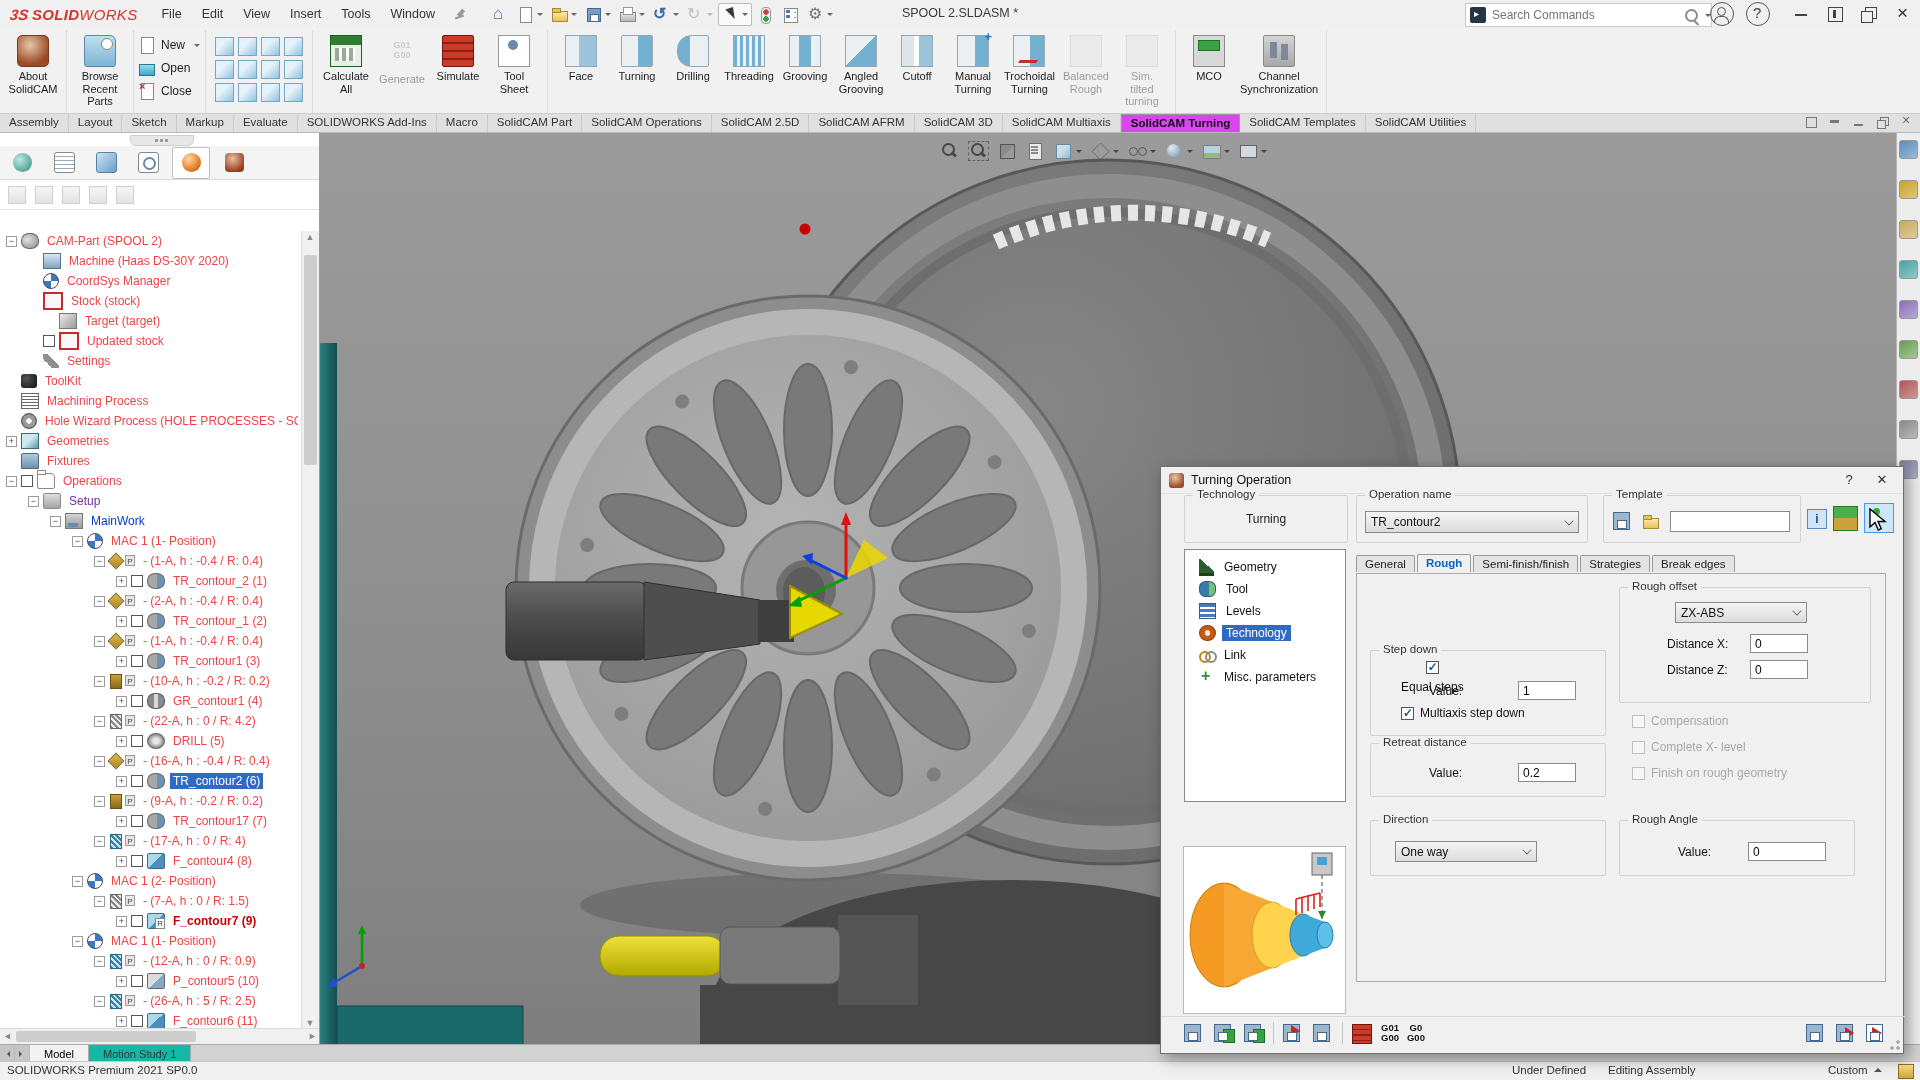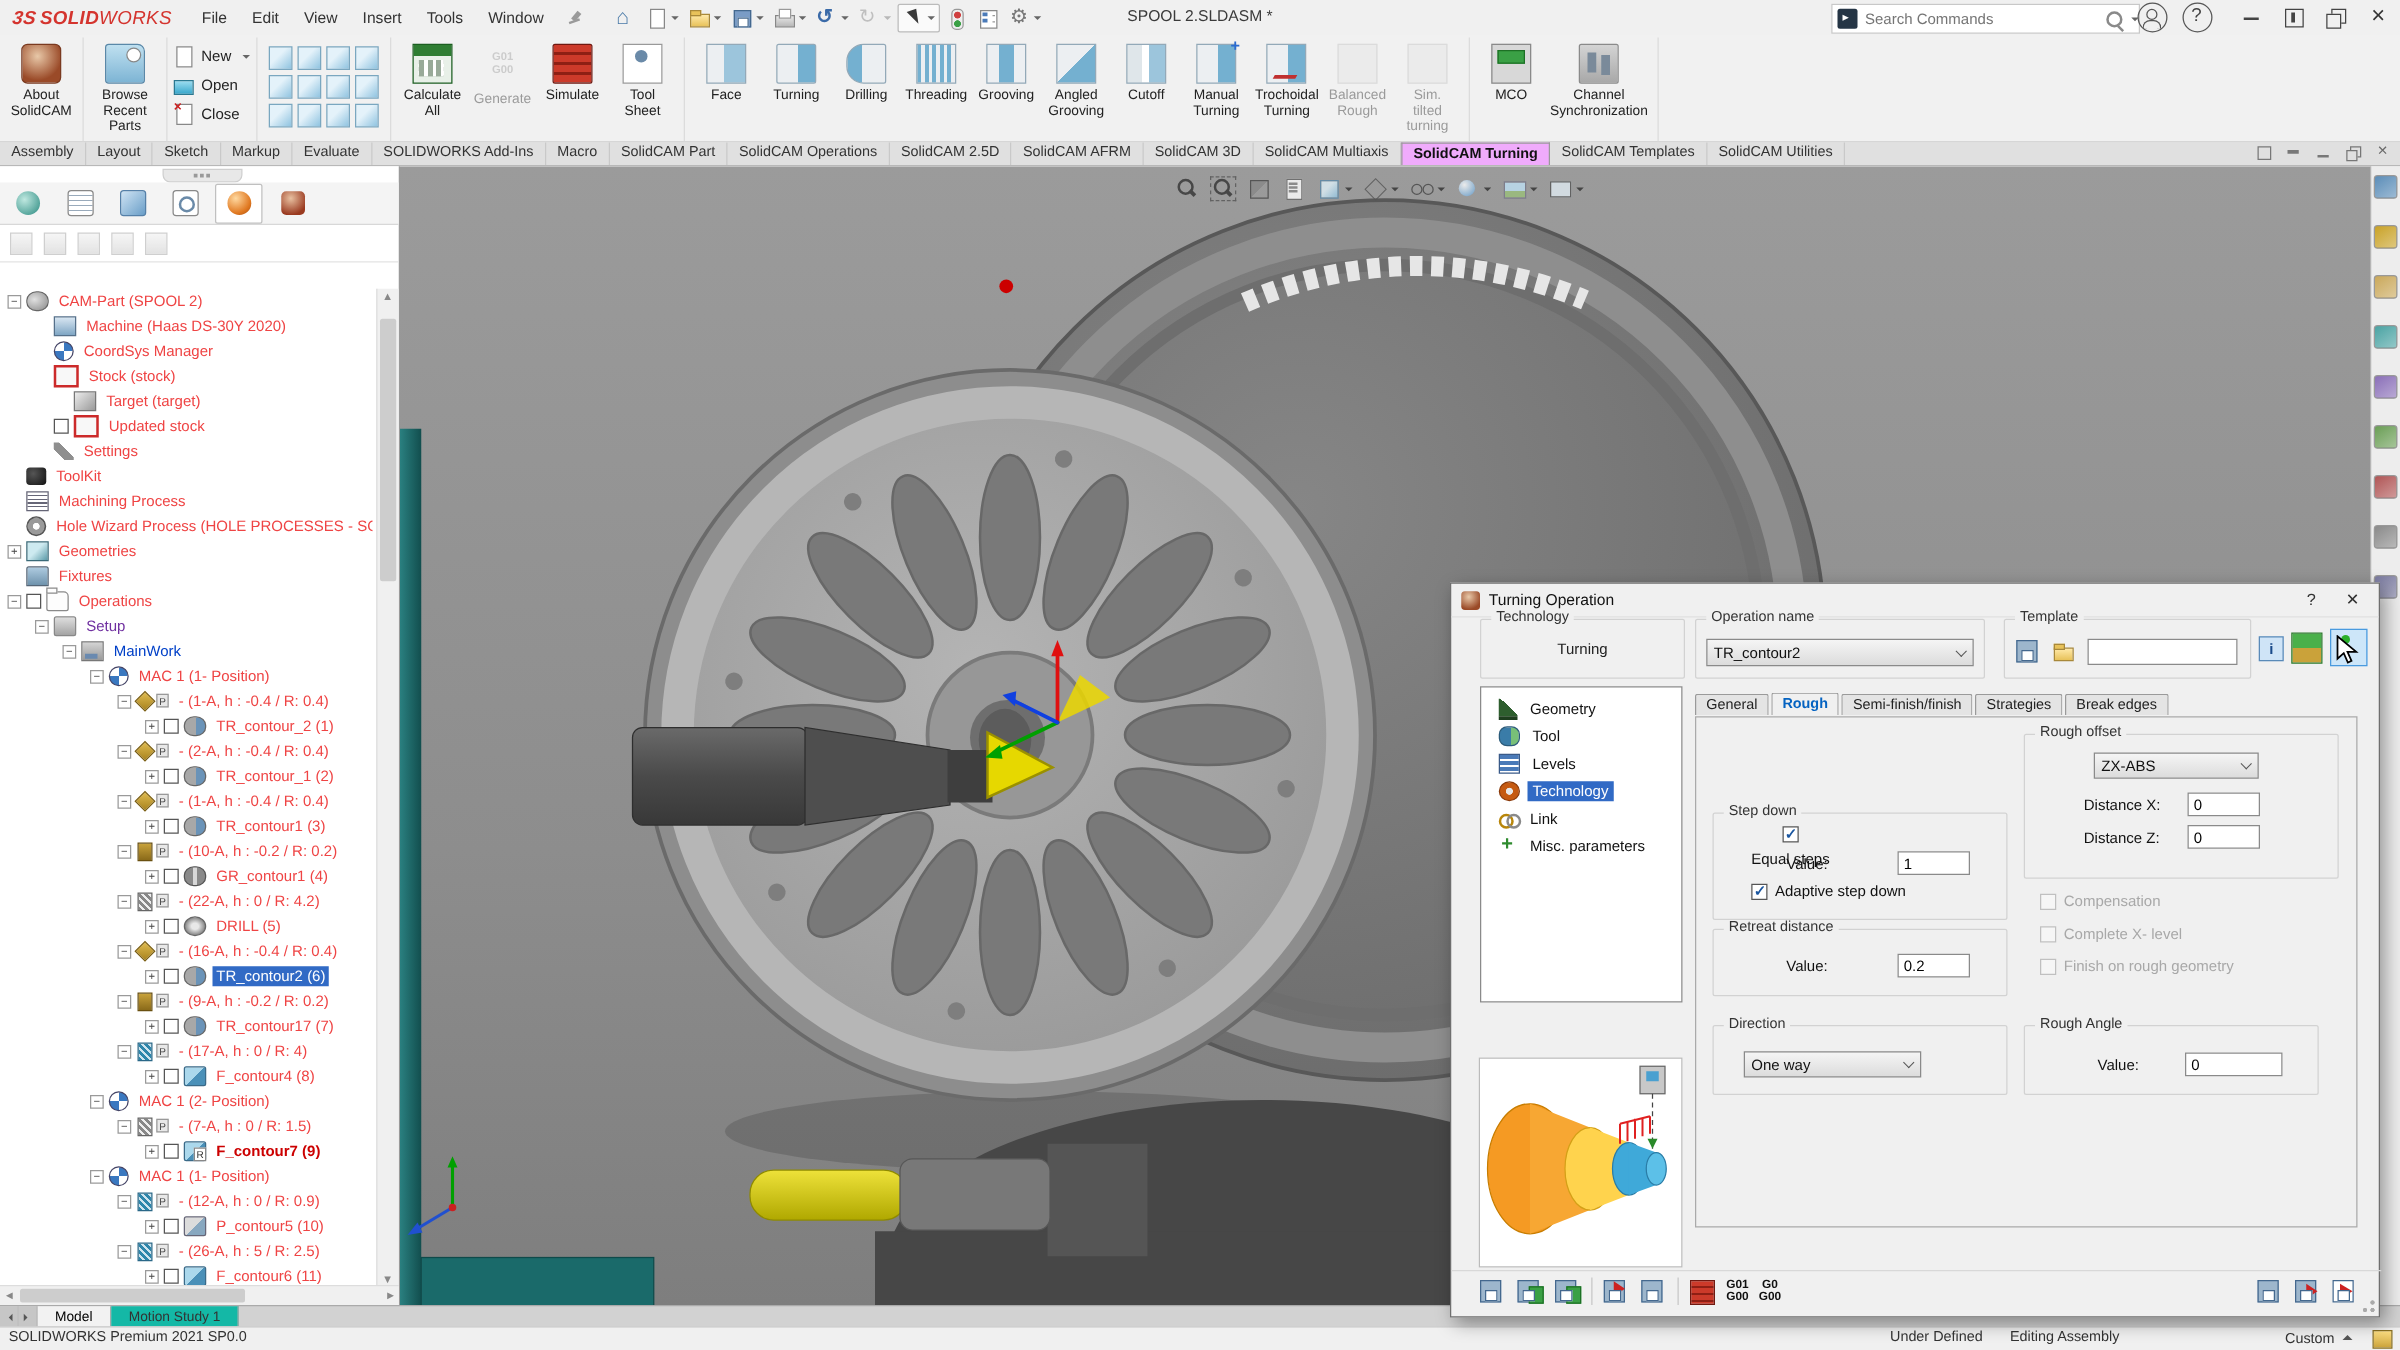--- a/index.html
+++ b/index.html
@@ -102,21 +102,21 @@
   .si-new::before{content:"";position:absolute;left:2px;top:0;width:11px;height:15px;background:#fff;border:1px solid #888;}
   .si-open::before{content:"";position:absolute;left:0;top:4px;width:14px;height:10px;background:linear-gradient(#9adcf0,#3aa8cc);border:1px solid #2a7890;}
   .si-close::before{content:"";position:absolute;left:2px;top:0;width:11px;height:15px;background:#fff;border:1px solid #888;}
   .si-close::after{content:"×";position:absolute;left:0;top:-3px;color:#cc2222;font-weight:bold;font-size:11px;}
   .cubegrid{display:grid;grid-template-columns:repeat(4,19px);grid-auto-rows:19px;gap:4px;padding:4px 4px;}
   .cube{width:17px;height:17px;background:linear-gradient(135deg,#e4f2fa 40%,#8fc3e0);border:1px solid #7aa7c0;}
 
   
   #cmdtabs{position:absolute;left:0;top:114px;width:1920px;height:19px;background:#e0e0e0;border-bottom:1px solid #b8b8b8;display:flex;font-size:11.5px;box-sizing:border-box;}
   .ctab{padding:2px 9px 0 9px;border-right:1px solid #c9c9c9;color:#333;white-space:nowrap;}
-  .ctab.active{background:#f0abfc;font-weight:bold;color:#111;border:1px solid #9a9a9a;border-bottom:none;margin-top:0;}
+  .ctab.active{background:#d946ef;font-weight:bold;color:#111;border:1px solid #9a9a9a;border-bottom:none;margin-top:0;}
   #docwinbtns{position:absolute;right:6px;top:1px;display:flex;gap:10px;}
   #docwinbtns span{width:14px;height:14px;position:relative;opacity:.75;}
   .dw-pin::before{content:"";position:absolute;left:2px;top:2px;width:9px;height:9px;border:1.5px solid #555;}
   .dw-arrows::before{content:"";position:absolute;left:2px;top:5px;width:9px;height:3px;background:#555;}
   .dw-min::before{content:"";position:absolute;left:2px;top:9px;width:9px;height:2px;background:#555;}
   .dw-rest::before{content:"";position:absolute;left:4px;top:2px;width:7px;height:7px;border:1.5px solid #555;}
   .dw-rest::after{content:"";position:absolute;left:1px;top:5px;width:7px;height:7px;border:1.5px solid #555;background:#e0e0e0;}
   .dw-close::before{content:"×";position:absolute;left:2px;top:-3px;font-size:14px;color:#444;}
 
   
@@ -1055,21 +1055,21 @@
       <div class="grp" style="left:13px;top:76px;width:234px;height:84px;">
         <span class="glabel">Step down</span>
         <div class="dchk checked" style="left:30px;top:10px;flex-direction:column;">
           <span class="box"></span>
             <span>Equal steps</span>
         </div>
         <span class="dlabel" style="left:58px;top:33px;">Value:</span>
         <input class="tfield" style="position: absolute; left: 147px; top: 30px; width: 58px; height: 19px;" value="1">
         <div class="dchk checked" style="left:30px;top:55px;">
           <span class="box"></span>
-            <span>Adaptive step down</span>
+            <span>Multiaxis step down</span>
         </div>
       </div>
 
       <div class="grp" style="left:13px;top:169px;width:234px;height:52px;">
         <span class="glabel">Retreat distance</span>
         <span class="dlabel" style="left:58px;top:22px;">Value:</span>
         <input class="tfield" style="position: absolute; left: 147px; top: 19px; width: 58px; height: 19px;" value="0.2">
       </div>
 
       <div id="disabled-checks">

